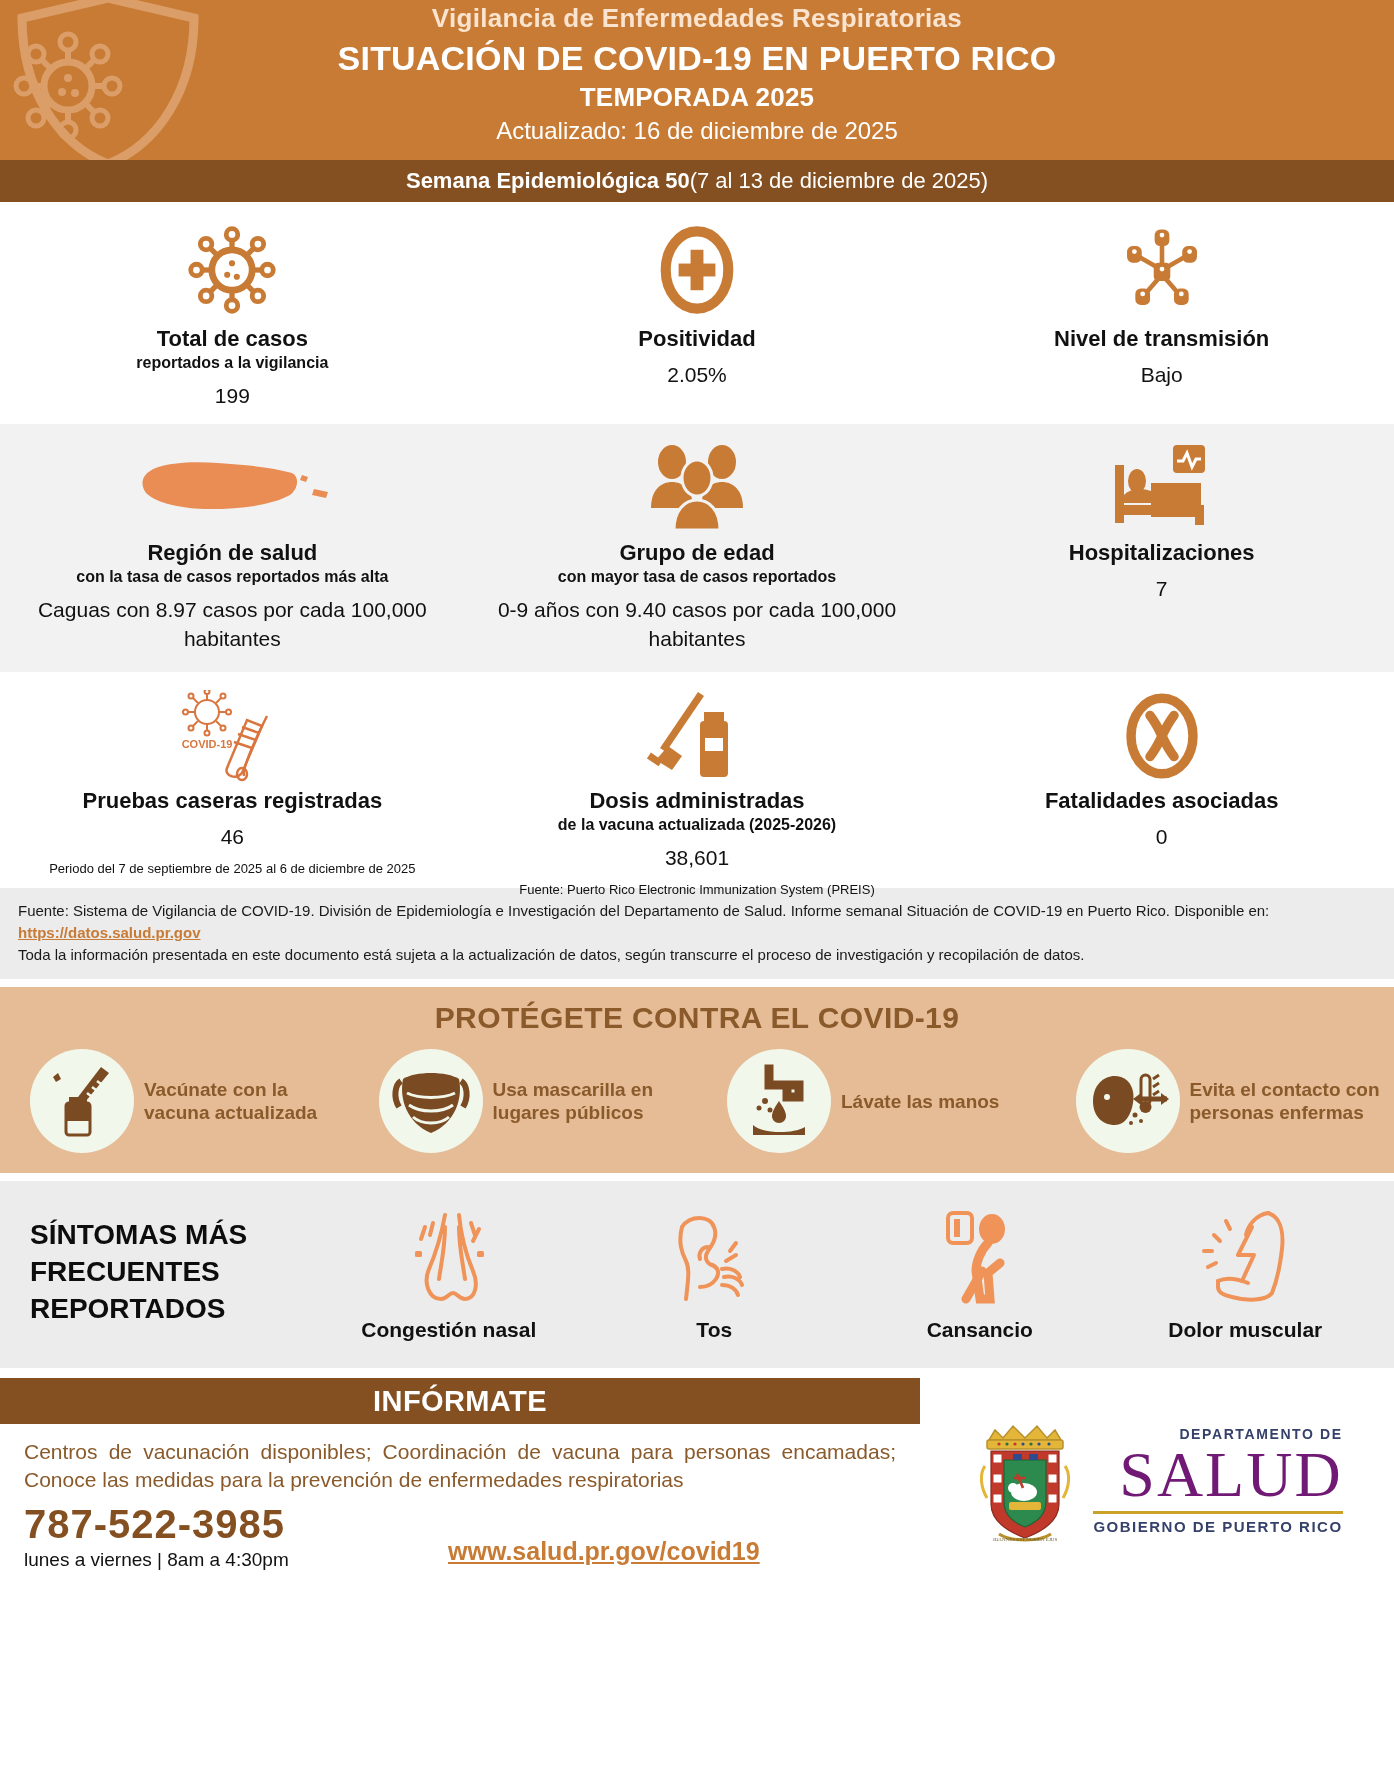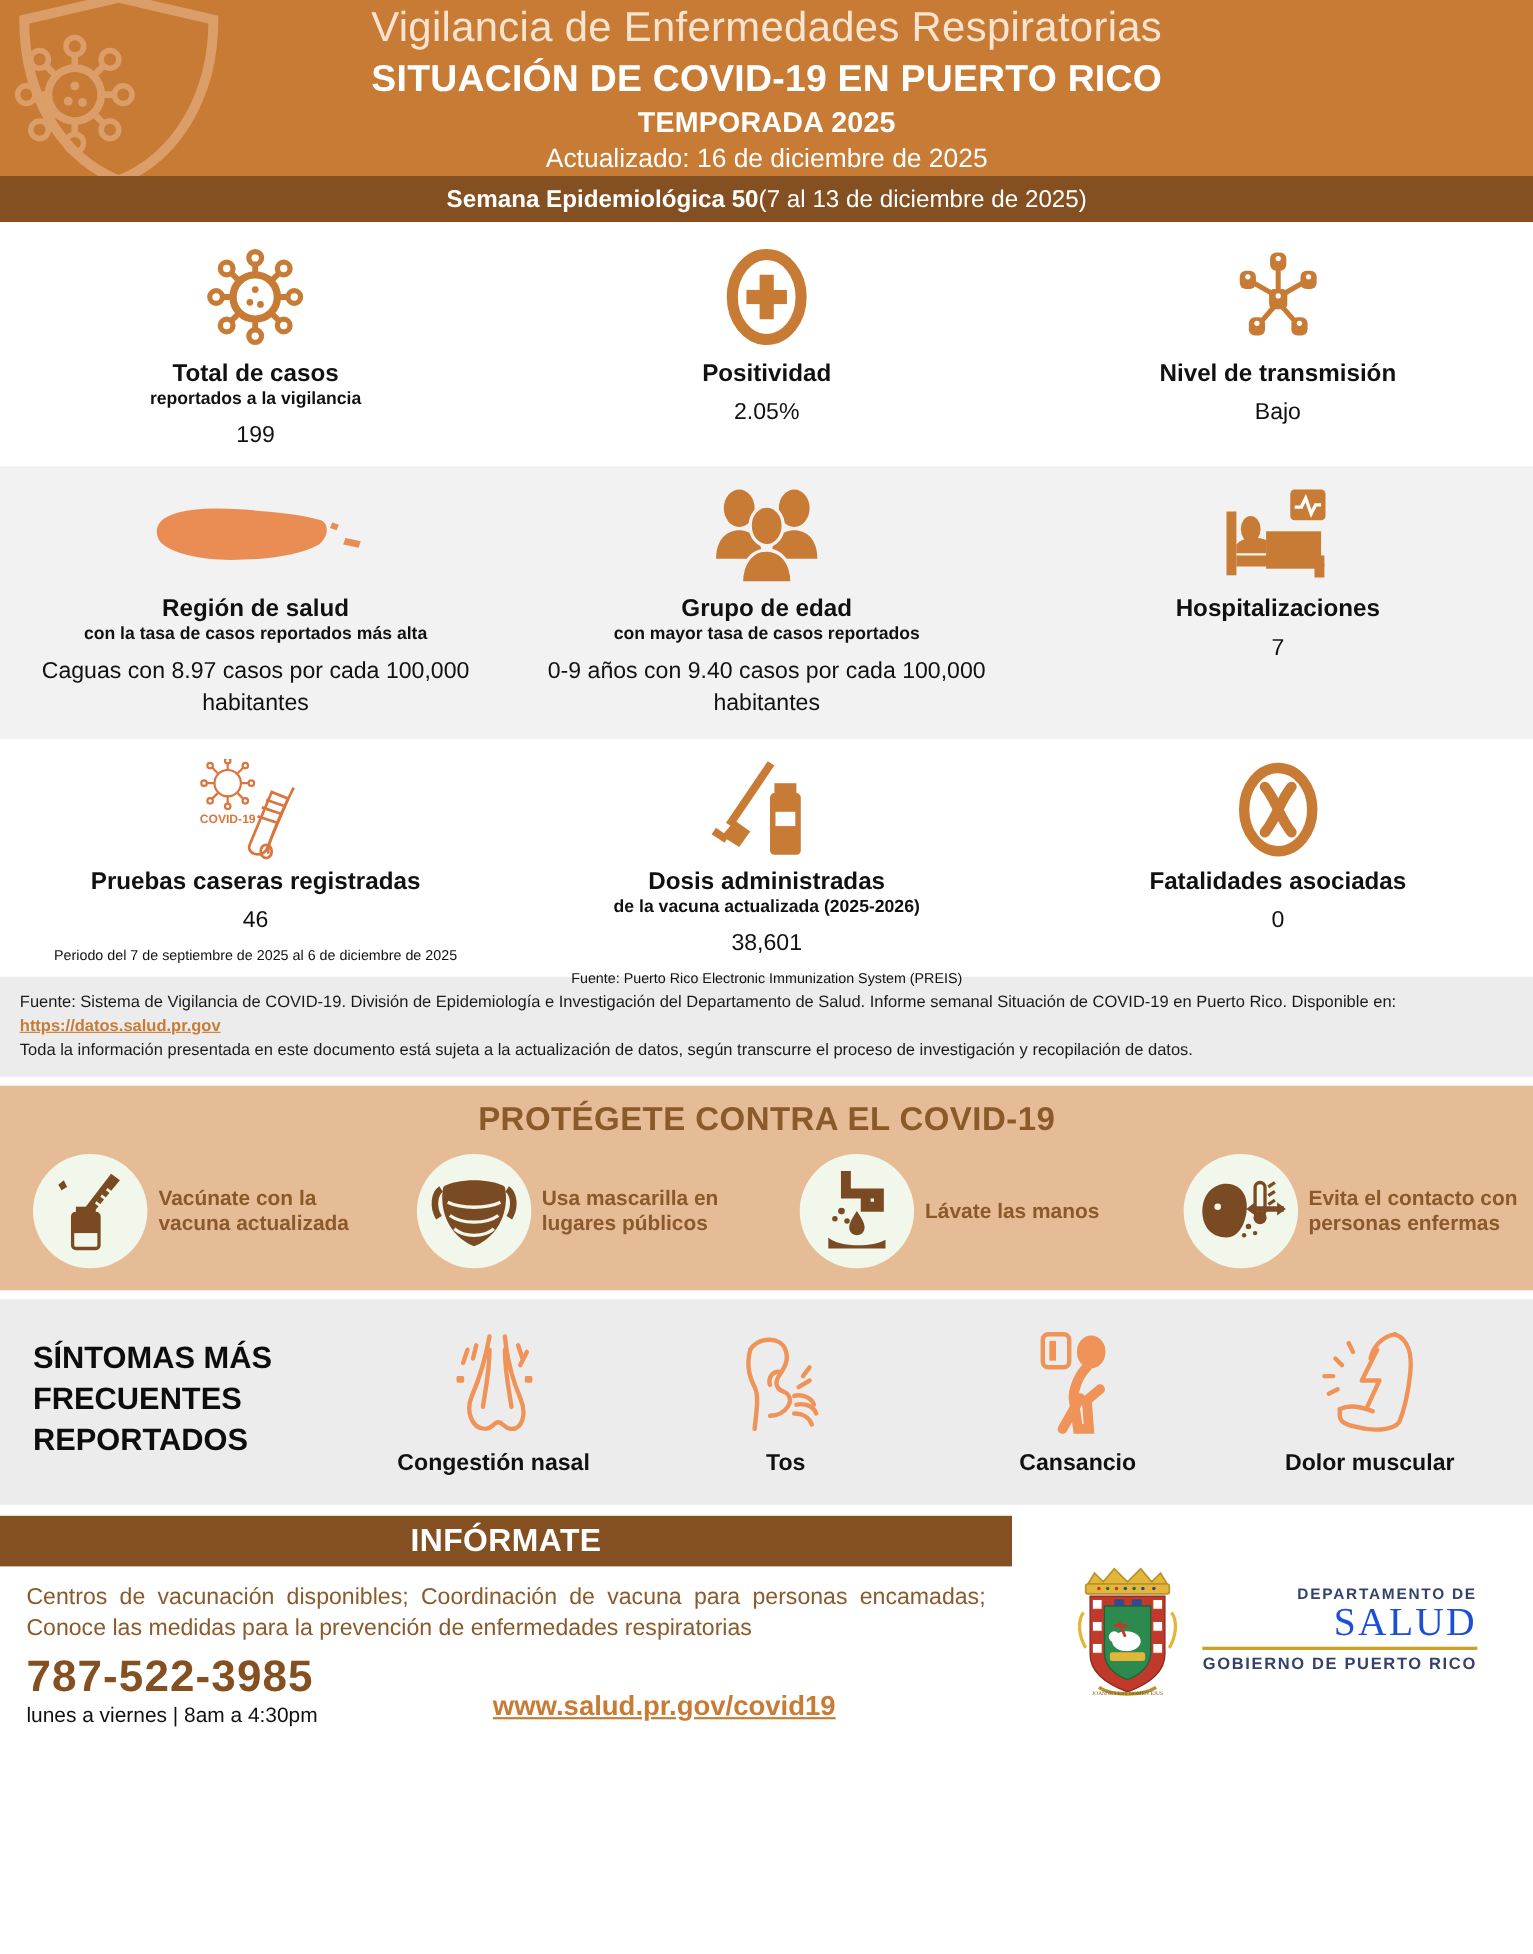--- a/index.html
+++ b/index.html
@@ -23,21 +23,21 @@
     padding-top: 2px;
     overflow: hidden;
   }
   .header-shield {
     position: absolute;
     left: 8px; top: -6px;
     width: 200px; height: 175px;
     opacity: .45;
   }
   .h-kicker {
-    font-size: 38px; color: #fbe4cf; font-weight: 400;
+    font-size: 26px; color: #fbe4cf; font-weight: 700;
     letter-spacing: .3px; line-height: 1.15; padding-top: 2px;
   }
   .h-title {
     font-size: 34px; font-weight: 800; color: #ffffff;
     letter-spacing: .2px; line-height: 1.25; margin-top: 3px;
   }
   .h-season {
     font-size: 26px; font-weight: 800; color: #ffffff;
     letter-spacing: .2px; margin-top: 3px;
   }
@@ -153,21 +153,21 @@
   .footer-right {
     flex: 1 1 auto; display: flex; align-items: center;
     justify-content: center; gap: 14px; padding-top: 18px;
   }
   .logo-text { line-height: 1.05; text-align: right; }
   .logo-dep {
     font-size: 14px; letter-spacing: 1.6px; color: #36416b; font-weight: 700;
   }
   .logo-salud {
     font-family: "Liberation Serif", serif;
-    font-size: 36px; color: #1d4ed8; letter-spacing: 2px; line-height: 1.02;
+    font-size: 64px; color: #701a75; letter-spacing: 2px; line-height: 1.02;
   }
   .logo-rule { height: 3px; background: #c9a227; margin: 4px 0 5px 0; }
   .logo-gob {
     font-size: 15px; letter-spacing: 1.5px; color: #36416b; font-weight: 700;
   }
 </style>
 </head>
 <body>
 
 <div class="page">

